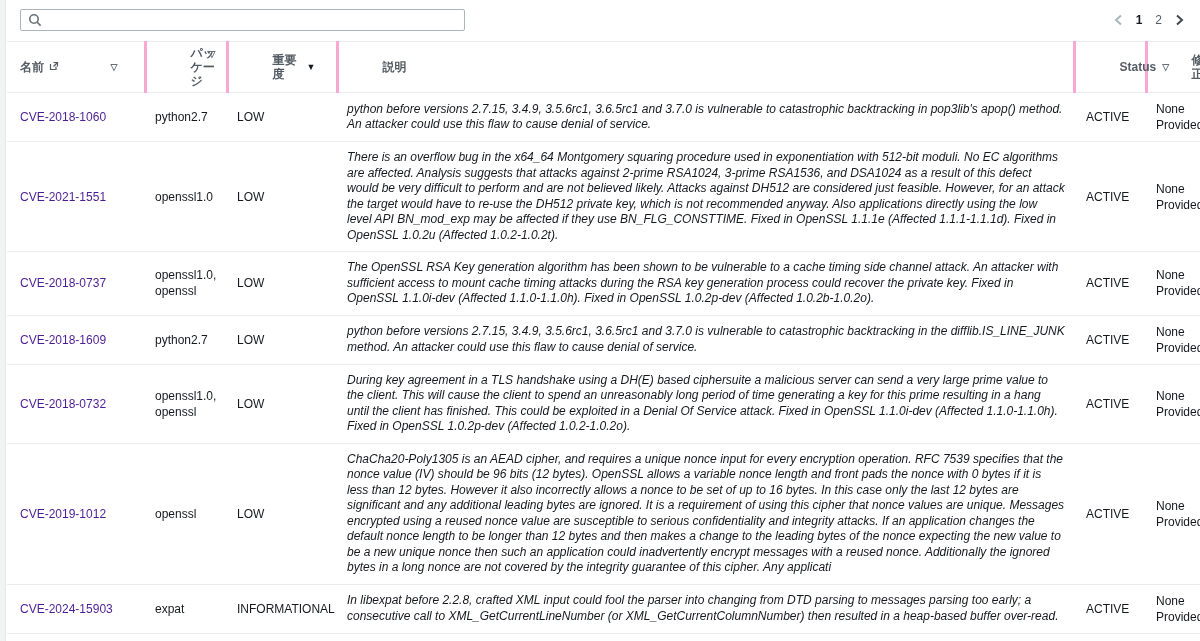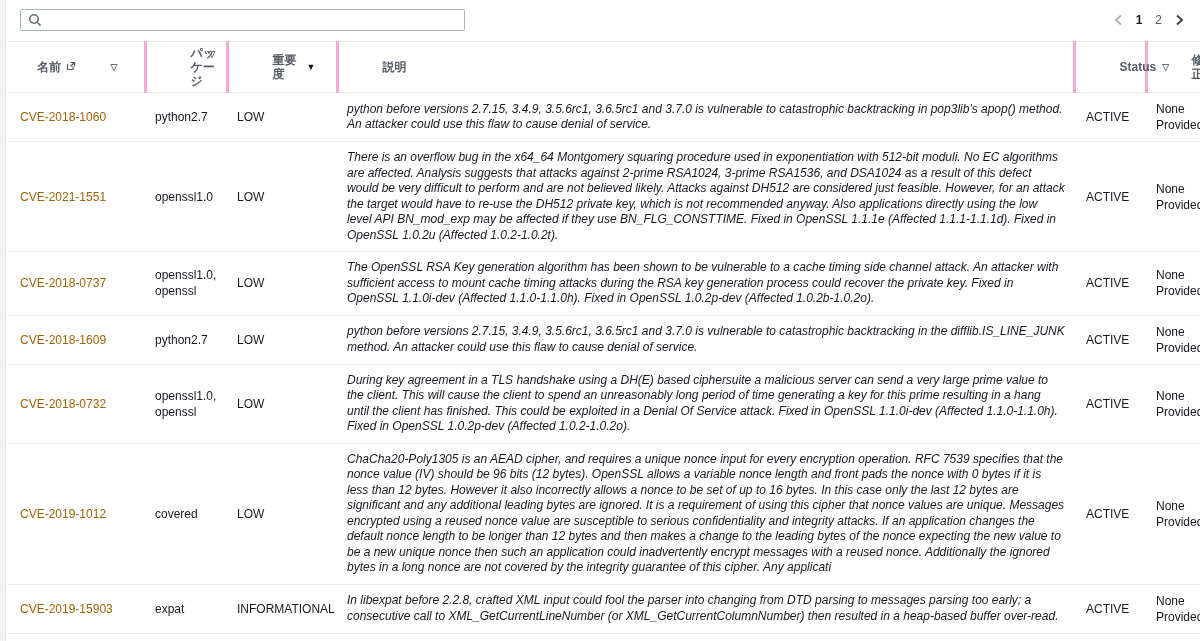--- a/index.html
+++ b/index.html
@@ -28,34 +28,34 @@
   
   table { width:1193px; border-collapse:collapse; table-layout:fixed; }
   col.w-name { width:138px; } col.w-pkg { width:82px; } col.w-sev { width:110px; }
   col.w-desc { width:737px; } col.w-status { width:72px; } col.w-fix { width:54px; }
 
   thead th { border-top:1px solid #eaeded; border-bottom:1px solid #eaeded;
     font-size:12px; font-weight:bold; color:#545b64; text-align:left;
     vertical-align:middle; height:38px; padding:4px 8px 4px 10px; position:relative;
     line-height:14px; }
   thead th + th { border-left:3px solid #f9a8d4;padding-left:44px; }
-  th.h-name { padding-left:30px; }
+  th.h-name { padding-left:13px; }
   .th-flex { display:flex; align-items:center; }
   .sort-icon { font-size:9px; color:#687078; line-height:1; }
   .sort-icon.active { color:#16191f; font-size:9px; }
   .h-name .sort-icon { margin-left:auto; margin-right:18px; }
   .h-pkg .sort-icon { position:absolute; top:8px; right:10px; }
   .h-sev .sort-icon { margin-left:auto; margin-right:12px; }
   .h-status .sort-icon { margin-left:6px; }
   .ext-link-icon { margin-left:5px; }
 
   tbody td { border-bottom:1px solid #eaeded; font-size:12px; vertical-align:middle;
     padding:8px 8px 8px 10px; color:#16191f; }
   td.col-name { padding-left:13px; }
-  .cve-link { color:#a16207; text-decoration:none;margin-top:8px; }
+  .cve-link { color:#4c1d95; text-decoration:none;margin-top:8px; }
   td.col-package { line-height:16px; word-spacing:1px; }
   td.col-severity { letter-spacing:0; }
   td.col-description { line-height:15.5px; padding-right:9px;font-style:italic; }
   td.col-status { padding-left:12px; }
   td.col-fix { line-height:16px; padding-right:0; }
 </style>
 </head>
 <body>
 
 <div class="edge-strip"></div>
@@ -172,28 +172,28 @@
         <tr>
           <td class="col-name"><a href="#" class="cve-link">CVE-2018-0732</a></td>
           <td class="col-package">openssl1.0, openssl</td>
           <td class="col-severity">LOW</td>
           <td class="col-description">During key agreement in a TLS handshake using a DH(E) based ciphersuite a malicious server can send a very large prime value to the client. This will cause the client to spend an unreasonably long period of time generating a key for this prime resulting in a hang until the client has finished. This could be exploited in a Denial Of Service attack. Fixed in OpenSSL 1.1.0i-dev (Affected 1.1.0-1.1.0h). Fixed in OpenSSL 1.0.2p-dev (Affected 1.0.2-1.0.2o).</td>
           <td class="col-status">ACTIVE</td>
           <td class="col-fix">None Provided</td>
         </tr>
         <tr>
           <td class="col-name"><a href="#" class="cve-link">CVE-2019-1012</a></td>
-          <td class="col-package">covered</td>
+          <td class="col-package">openssl</td>
           <td class="col-severity">LOW</td>
           <td class="col-description">ChaCha20-Poly1305 is an AEAD cipher, and requires a unique nonce input for every encryption operation. RFC 7539 specifies that the nonce value (IV) should be 96 bits (12 bytes). OpenSSL allows a variable nonce length and front pads the nonce with 0 bytes if it is less than 12 bytes. However it also incorrectly allows a nonce to be set of up to 16 bytes. In this case only the last 12 bytes are significant and any additional leading bytes are ignored. It is a requirement of using this cipher that nonce values are unique. Messages encrypted using a reused nonce value are susceptible to serious confidentiality and integrity attacks. If an application changes the default nonce length to be longer than 12 bytes and then makes a change to the leading bytes of the nonce expecting the new value to be a new unique nonce then such an application could inadvertently encrypt messages with a reused nonce. Additionally the ignored bytes in a long nonce are not covered by the integrity guarantee of this cipher. Any applicati</td>
           <td class="col-status">ACTIVE</td>
           <td class="col-fix">None Provided</td>
         </tr>
         <tr>
-          <td class="col-name"><a href="#" class="cve-link">CVE-2019-15903</a></td>
+          <td class="col-name"><a href="#" class="cve-link">CVE-2024-15903</a></td>
           <td class="col-package">expat</td>
           <td class="col-severity">INFORMATIONAL</td>
           <td class="col-description">In libexpat before 2.2.8, crafted XML input could fool the parser into changing from DTD parsing to messages parsing too early; a consecutive call to XML_GetCurrentLineNumber (or XML_GetCurrentColumnNumber) then resulted in a heap-based buffer over-read.</td>
           <td class="col-status">ACTIVE</td>
           <td class="col-fix">None Provided</td>
         </tr>
         <tr>
           <td class="col-name"></td>
           <td class="col-package">linux</td>
           <td class="col-severity">INFORMATIONAL</td>

